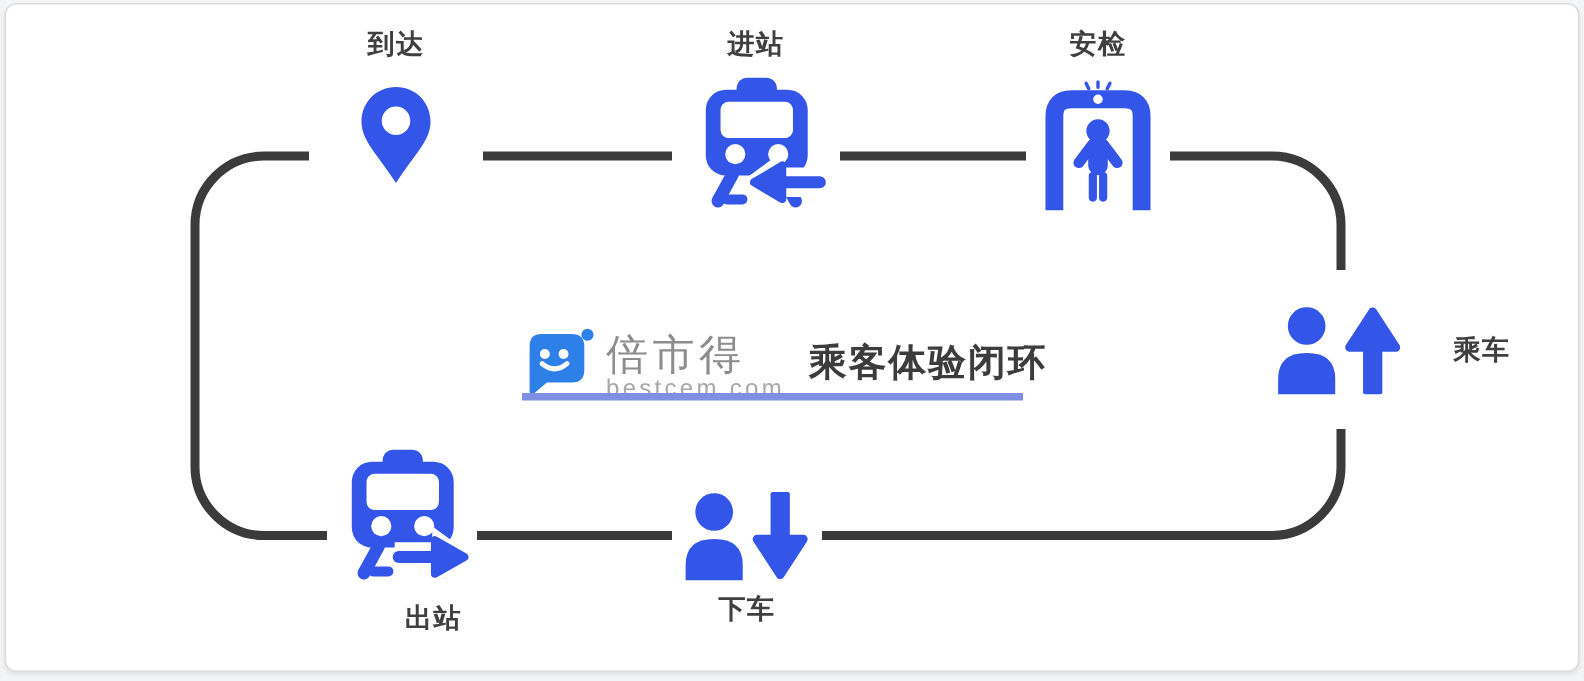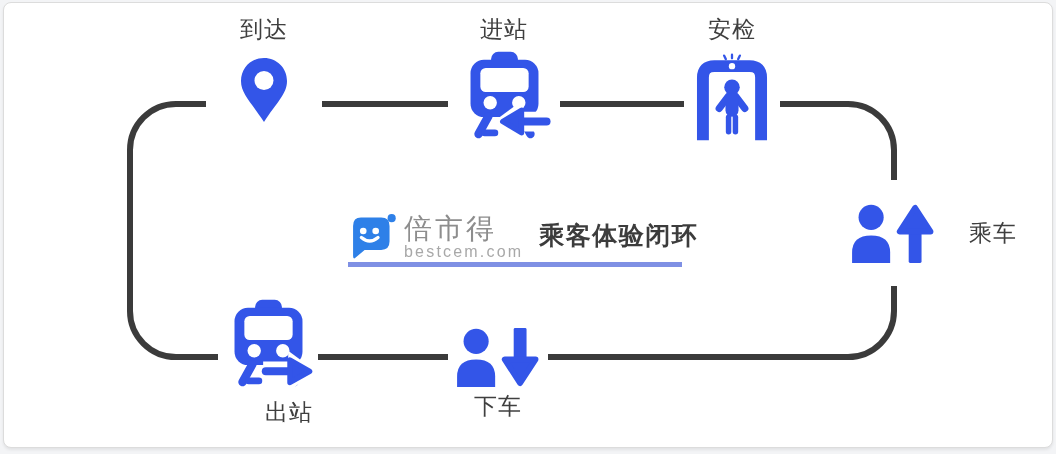--- a/index.html
+++ b/index.html
@@ -31,22 +31,22 @@
   }
   .station{
     position:absolute;
     background:#fff;
     display:flex;
     flex-direction:column;
     align-items:center;
     text-align:center;
   }
   .station-label{
-    font-size:23px;
-    font-weight:400;
+    font-size:18px;
+    font-weight:700;
     color:var(--label-gray,#3f3f3f);
     line-height:30px;
     letter-spacing:1px;
     white-space:nowrap;
   }
   
   .st-arrival{left:206px;top:14px;width:116px;height:126px;}
   .st-arrival .icon-wrap{margin-top:12px;}
   .st-enter{left:448px;top:14px;width:112px;height:130px;}
   .st-enter .icon-wrap{margin-top:6px;}
@@ -72,21 +72,21 @@
   .bl-poly{fill:var(--icon-blue,#3355e8);stroke:var(--icon-blue,#3355e8);stroke-linejoin:round;}
   .wt{fill:#fff;}
   .wt-st{stroke:#fff;fill:none;}
   .lg{fill:var(--logo-blue,#2e80e8);}
 
   
   .center-block{
     position:absolute;
     left:348px;top:204px;width:334px;height:62px;
     background:#fff;
-    display:flex;align-items:center;
+    display:flex;align-items:flex-end;
   }
   .logo-icon{margin-top:3px;flex:0 0 auto;}
   .logo-text-col{margin-left:8px;display:flex;flex-direction:column;}
   .logo-name{
     font-size:28px;line-height:34px;color:#8d8d8d;
     letter-spacing:3px;white-space:nowrap;font-weight:400;
   }
   .logo-domain{
     font-size:16px;line-height:12px;color:#a8a8a8;
     letter-spacing:2.2px;white-space:nowrap;

